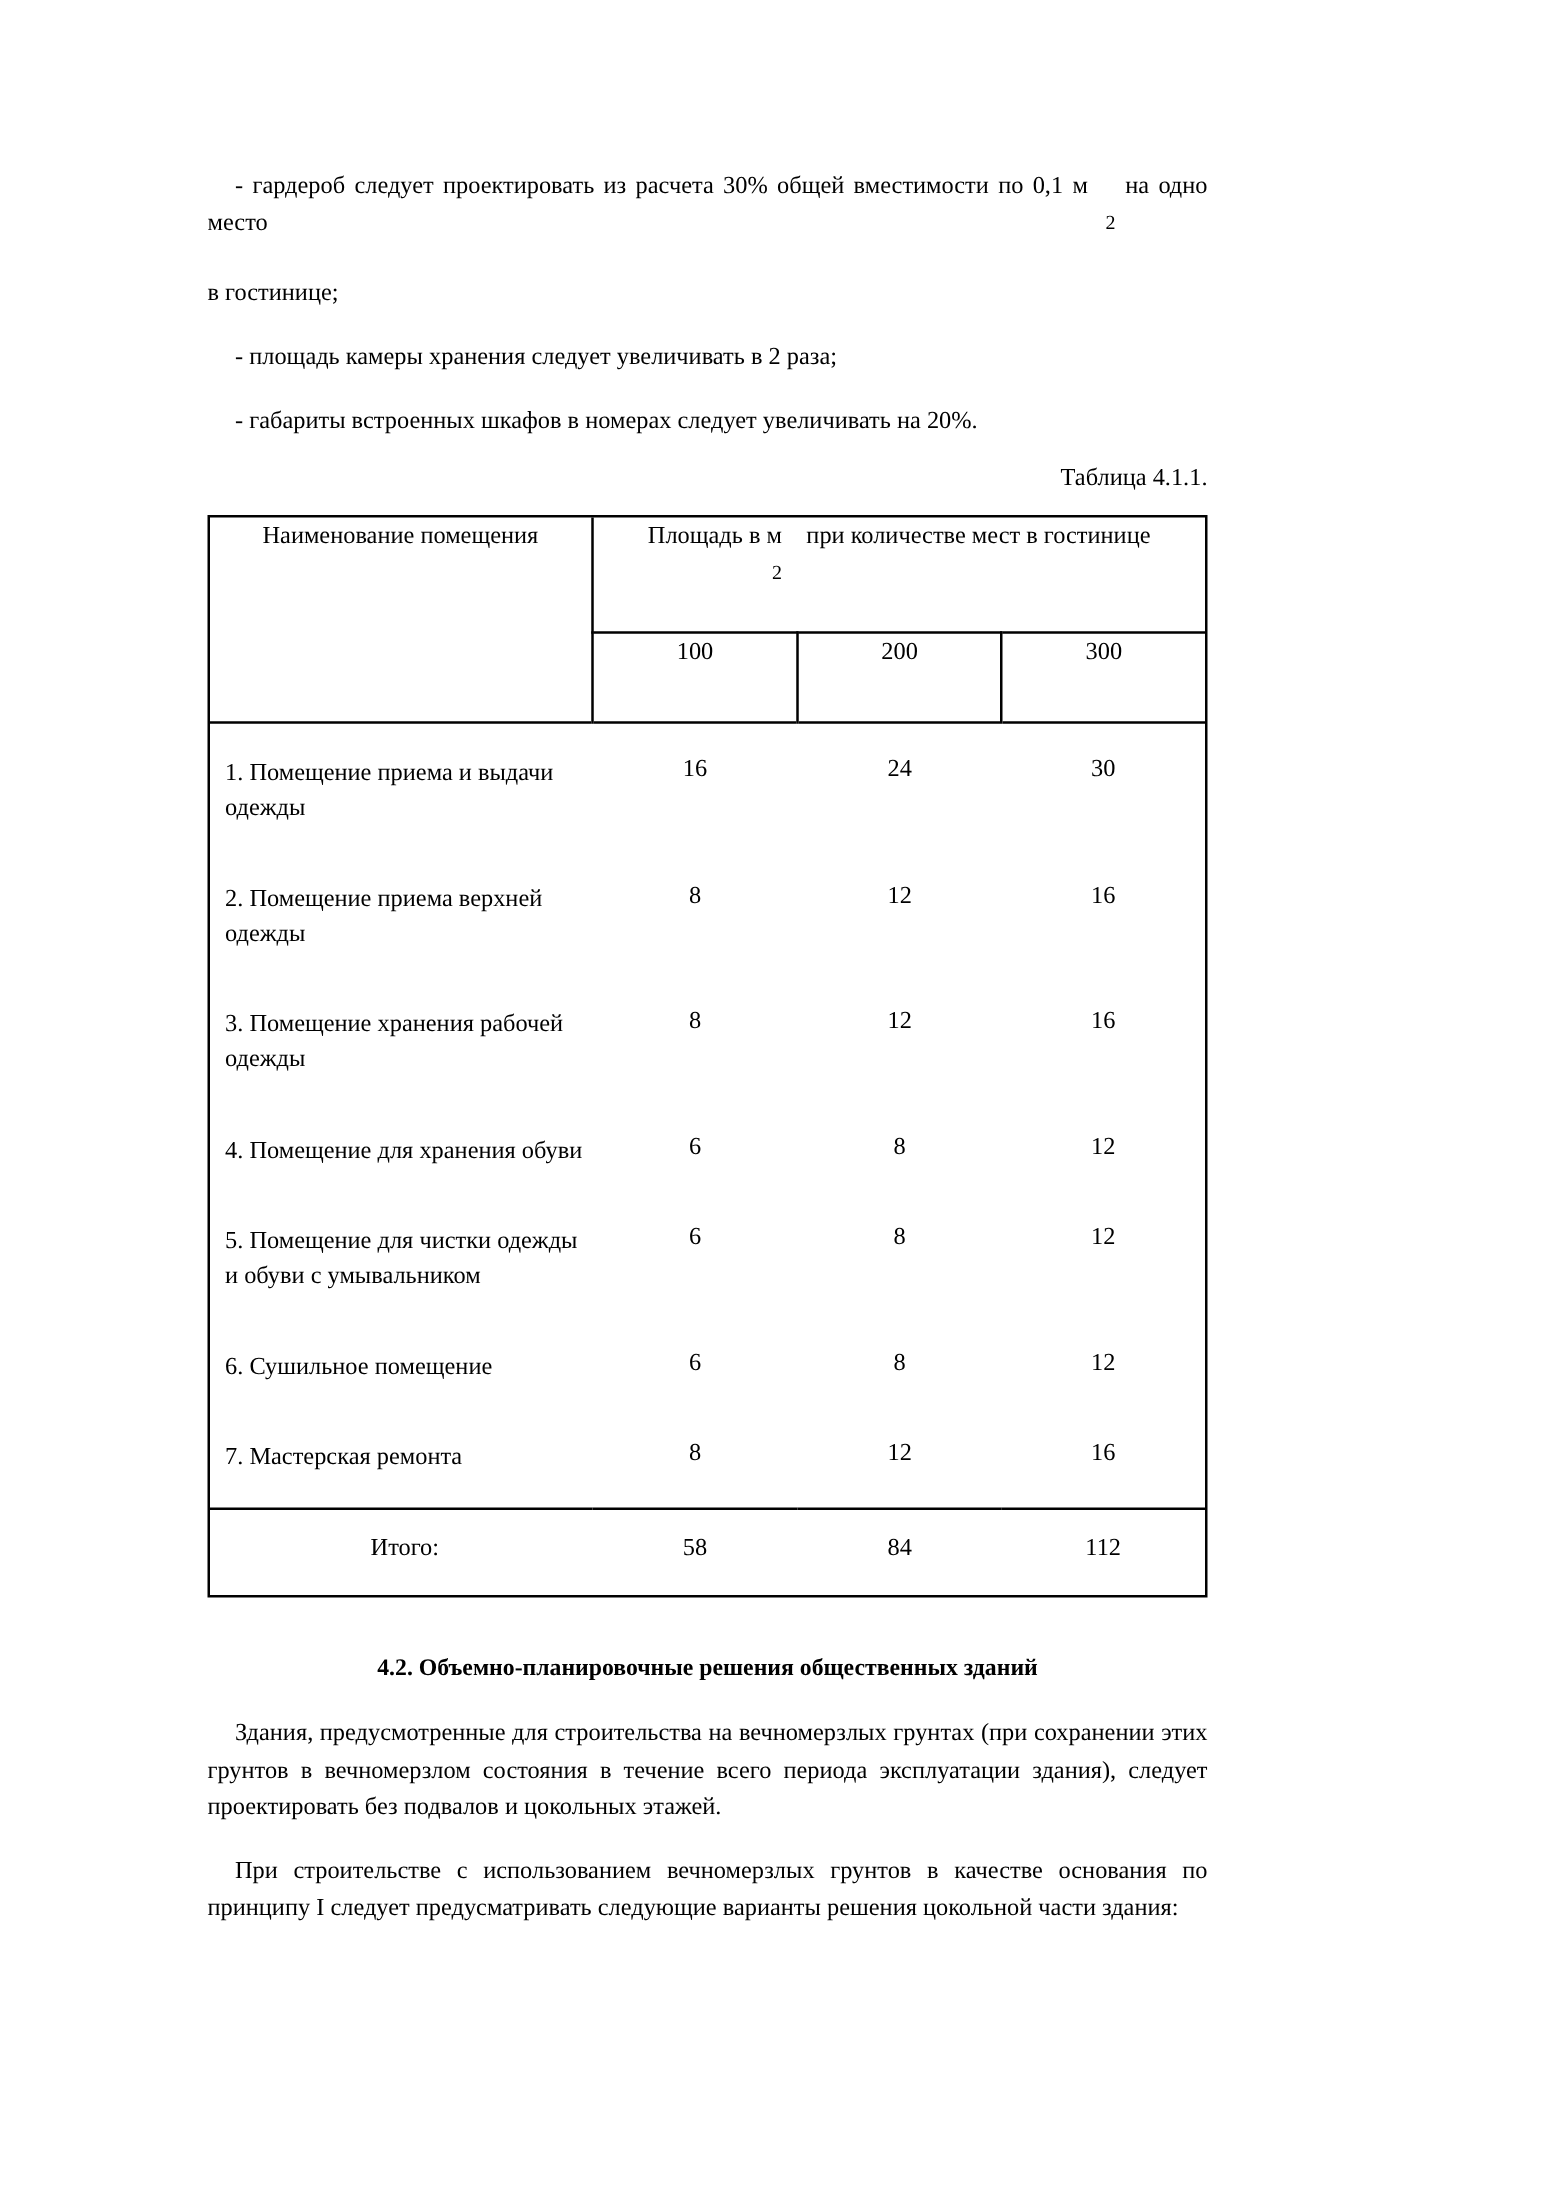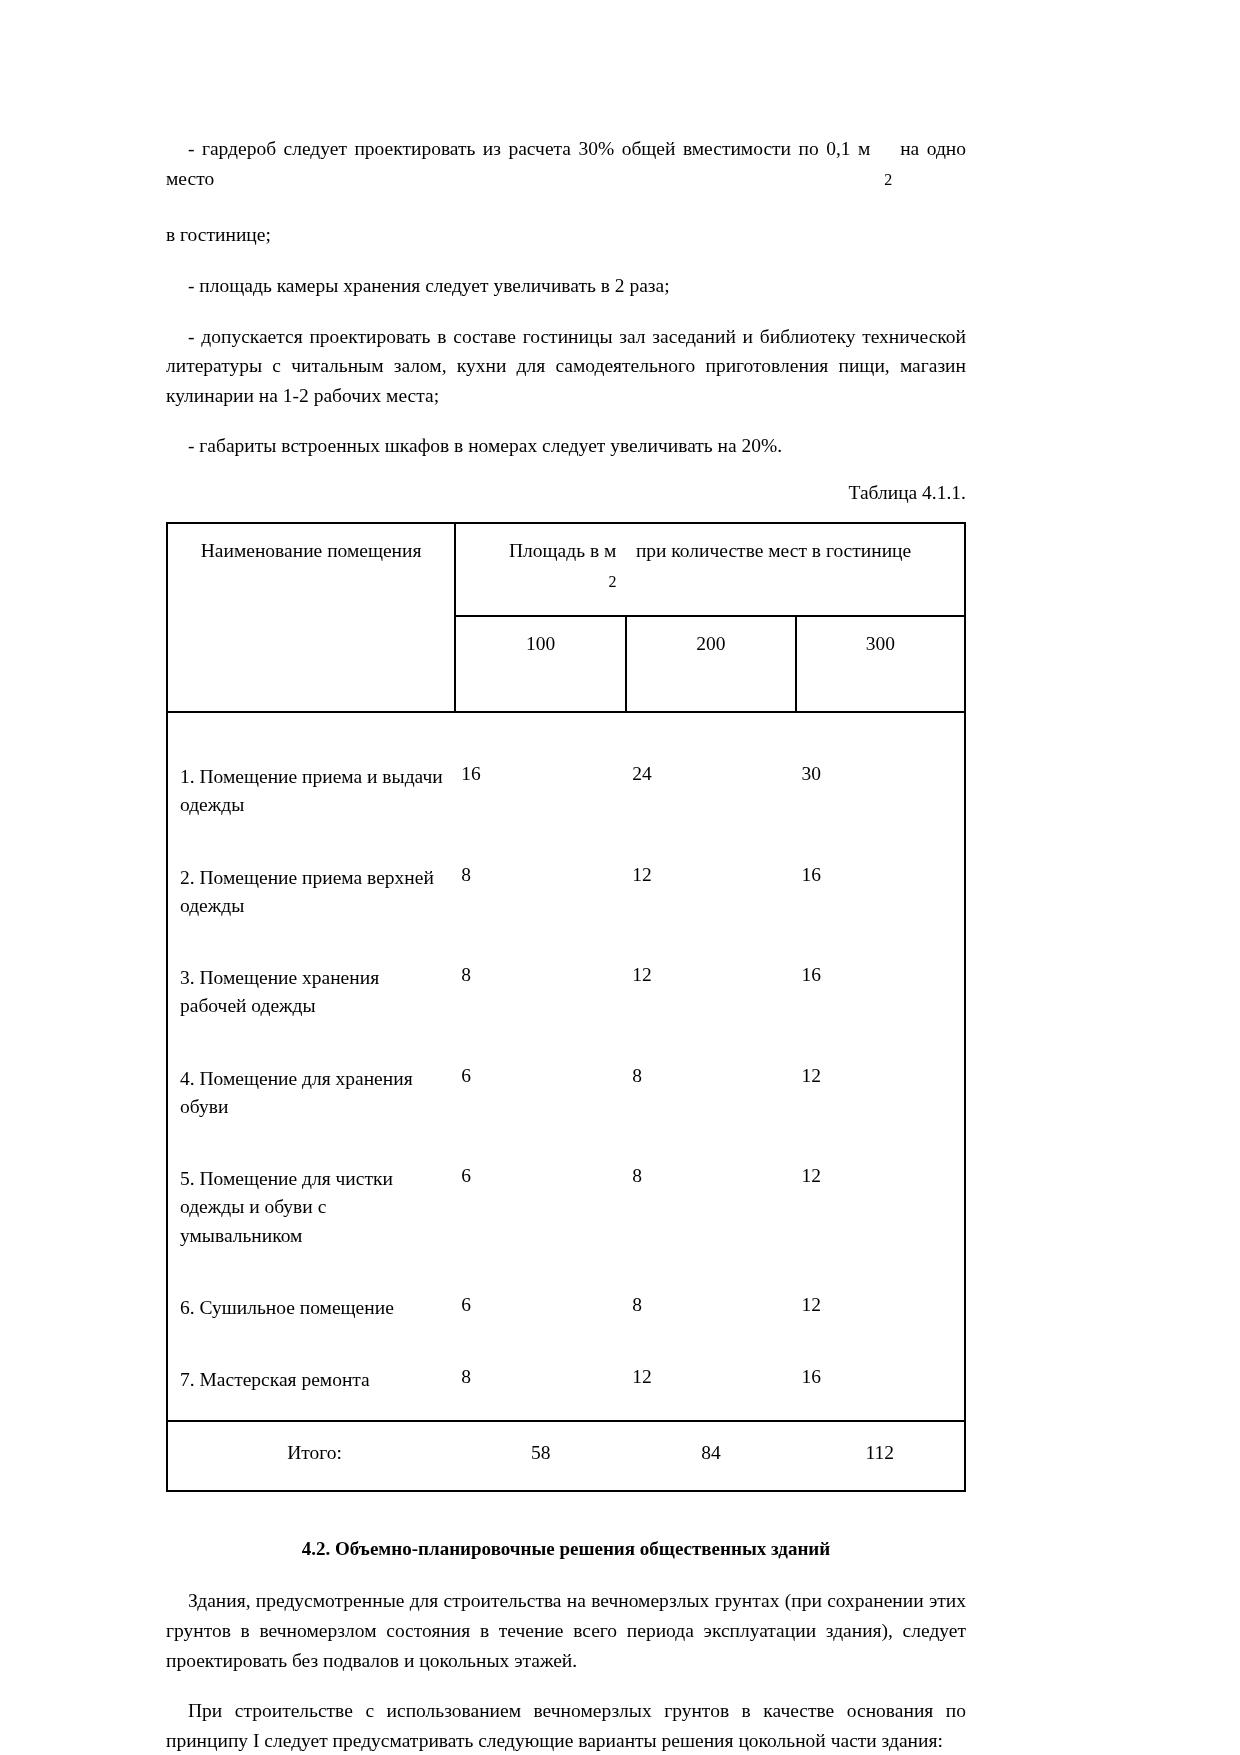--- a/index.html
+++ b/index.html
@@ -80,21 +80,21 @@
     box-sizing: border-box;
   }
   table.areas {
     border-collapse: collapse;
     width: 100%;
     font-size: 19.5px;
   }
   table.areas td, table.areas th {
     font-weight: normal;
     vertical-align: top;
-    padding: 16px;
+    padding: 4px;
   }
   .th-name {
     width: 318px;
     text-align: center;
     border-right: 2px solid #000;
     padding: 26px 6px 0 6px;
     box-sizing: border-box;
   }
   .th-area {
     text-align: center;
@@ -125,20 +125,21 @@
     vertical-align: top;
     padding: 18px 6px 26px 6px;
     box-sizing: border-box;
   }
   tr.datarow td.cname {
     text-align: left;
     padding-left: 12px;
     line-height: 1.45;
   }
   tr.datarow td.cval {
+    text-align: center;
   }
 
   tr.totals td {
     border-top: 2px solid #000;
     vertical-align: top;
     padding: 20px 6px 26px 6px;
   }
   tr.totals td.cname { text-align: center; padding-left: 12px; }
   tr.totals td.cval { text-align: center; }
 
@@ -159,21 +160,20 @@
 
 <div class="page">
   <div class="content">
 
     <p class="para indent nogap"><span>- гардероб следует проектировать из расчета 30% общей вместимости по 0,1 м</span><span class="supdrop"><span>2</span></span>&nbsp;&nbsp;&nbsp;&nbsp;<span>на одно место</span></p>
     <div class="spacer-line"></div>
     <p class="para noindent">в гостинице;</p>
 
     <p class="para indent">- площадь камеры хранения следует увеличивать в 2 раза;</p>
 
-    <p class="para indent">- допускается проектировать в составе гостиницы зал заседаний и библиотеку технической литературы с читальным залом, кухни для самодеятельного приготовления пищи, магазин кулинарии на 1-2 рабочих места;</p>
 
     <p class="para indent">- габариты встроенных шкафов в номерах  следует увеличивать на 20%.</p>
 
     <div class="table-caption">Таблица 4.1.1.</div>
 
     <div class="tbl-wrap">
       <table class="areas">
         <tbody>
           <tr class="hdr-row">
             <td class="th-name" rowspan="2">

